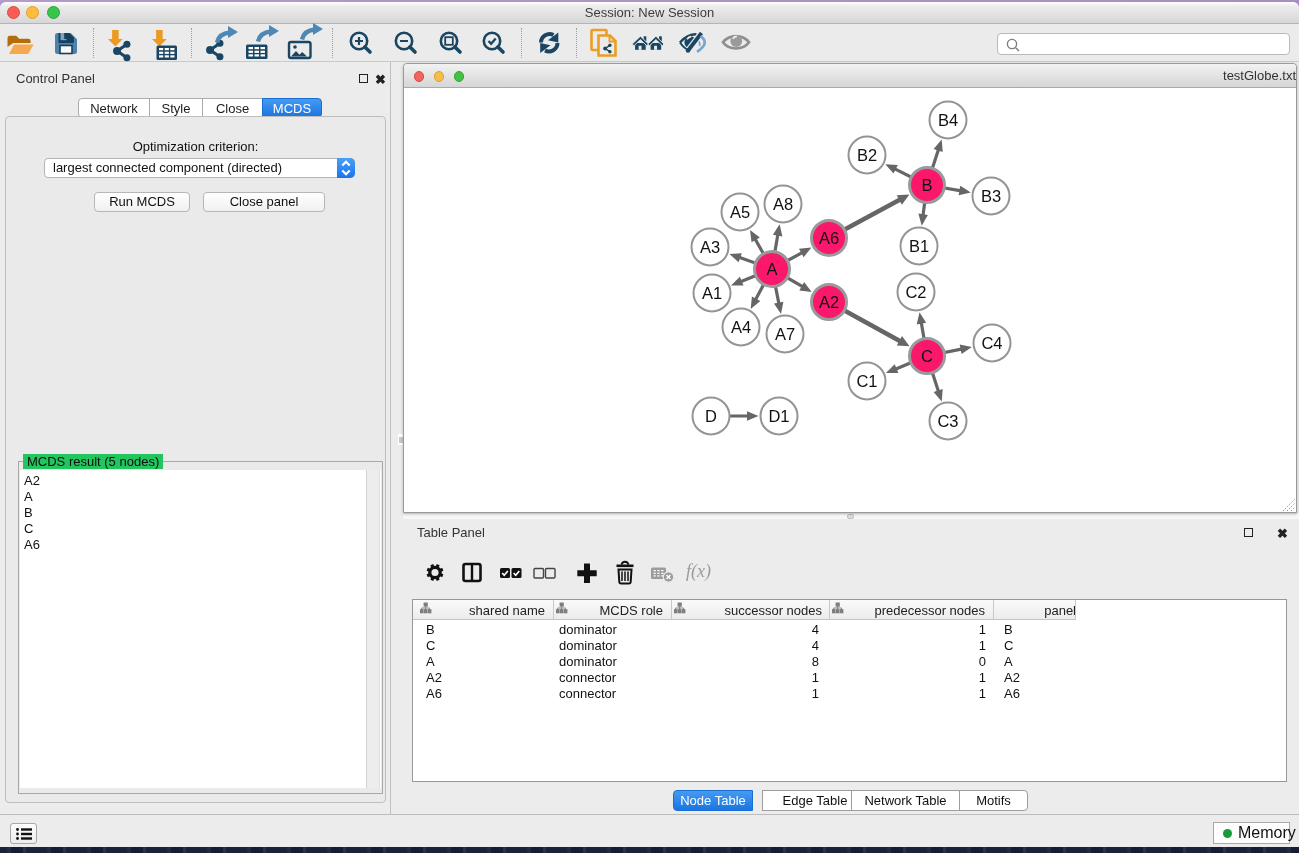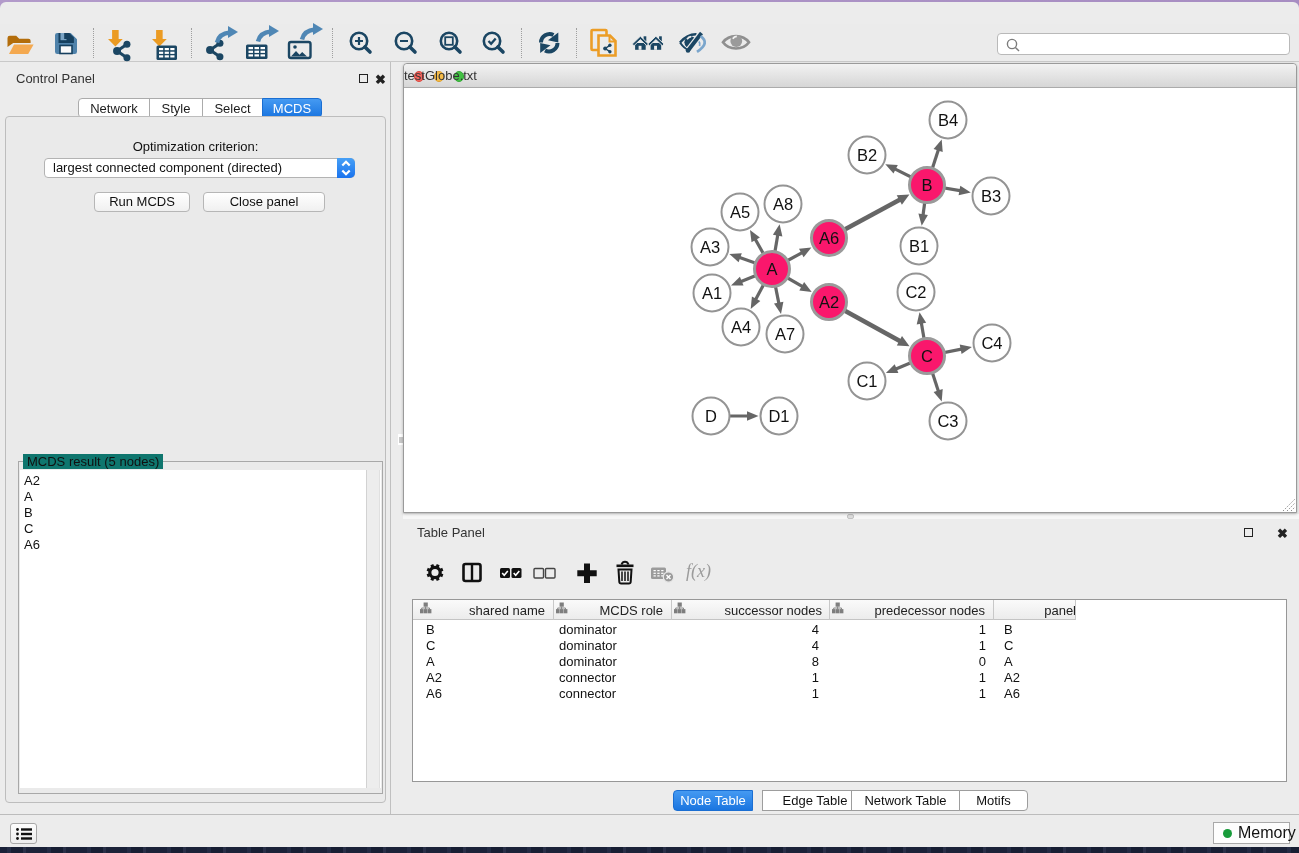--- a/index.html
+++ b/index.html
@@ -15,45 +15,51 @@
 .winbtn-sq{position:absolute;width:9px;height:9px;border:1.6px solid #222}
 .winbtn-x{position:absolute;font-size:13px;font-weight:bold;color:#222;line-height:13px}
 .tab{position:absolute;top:36px;height:20px;background:#fff;border:1px solid #ababab;font-size:13px;color:#1c1c1c;text-align:center;line-height:19px}
 .tabsel{background:linear-gradient(#459af2,#1a75e0);color:#fff;border-color:#1a6ed2}
 #cpcontent{position:absolute;left:5px;top:54px;width:381px;height:687px;border:1px solid #bdbdbd;border-radius:4px;background:#eaeaea}
 #optlabel{position:absolute;left:0;width:100%;top:22px;text-align:center;font-size:13px;color:#111}
 #dropdown{position:absolute;left:38px;top:41px;width:311px;height:20px;background:#fff;border:1px solid #b3b3b3;border-radius:4px;font-size:13px;color:#111;line-height:18px;padding-left:8px}
 #spinner{position:absolute;right:-1px;top:-1px;width:18px;height:20px;border-radius:0 5px 5px 0;background:linear-gradient(#47a0f6,#1a73ee)}
 .btn{position:absolute;top:75px;height:20px;background:linear-gradient(#ffffff,#f0f0f0);border:1px solid #b6b6b6;border-radius:4px;font-size:13px;color:#111;text-align:center;line-height:18px}
 #groupbox{position:absolute;left:12px;top:344px;width:365px;height:333px;border:1px solid #a8a8a8}
-#grouplabel{position:absolute;left:4px;top:-8px;background:#0f766e;padding:0 4px;font-size:13px;color:#111}
+#grouplabel{position:absolute;left:4px;top:-8px;background:#22c55e;padding:0 4px;font-size:13px;color:#111}
 #mcdslist{position:absolute;left:1px;top:8px;right:1px;bottom:5px;background:#fff;font-size:13px;color:#111;line-height:16px;padding:3px 0 0 4px}
 #mcdsscroll{position:absolute;top:8px;right:2px;width:14px;bottom:5px;background:#ededed;border-left:1px solid #d2d2d2;border-right:1px solid #e0e0e0}
 #netwin{position:absolute;left:403px;top:61px;width:894px;height:450px;background:#fff;border:1px solid #9a9a9a;border-radius:4px 4px 0 0;box-shadow:0 1px 3px rgba(0,0,0,.25)}
 #nettitle{position:absolute;left:0;top:0;width:100%;height:24px;background:linear-gradient(#f2f2f2,#d6d6d6);border-bottom:1px solid #ababab;border-radius:4px 4px 0 0}
-#nettext{position:absolute;left:0;right:0;top:4px;text-align:left;font-size:13px;color:#333}
+#nettext{position:absolute;left:0;right:0;top:4px;text-align:right;font-size:13px;color:#333}
 #tpanel{position:absolute;left:403px;top:518px;width:896px;height:292px;background:#ececec}
 #tptitle{position:absolute;left:14px;top:5px;font-size:13px;color:#333}
 #fx{position:absolute;left:686px;top:559px;font-family:"Liberation Serif",serif;font-style:italic;font-size:18px;color:#9b9b9b}
 #dtable{position:absolute;left:412px;top:597px;width:875px;height:183px;background:#fff;border:1px solid #979797}
 #thead{position:absolute;left:0;top:0;width:663px;height:20px;background:linear-gradient(#fafafa,#ececec);border-bottom:1px solid #c4c4c4}
 .hsep{position:absolute;top:0;height:20px;width:0;border-left:1px solid #c8c8c8}
 .hlabel{position:absolute;top:3px;font-size:13px;color:#222;text-align:right}
 .cell{position:absolute;font-size:13px;color:#111;height:16px;line-height:16px}
 .num{text-align:right}
 .btab{position:absolute;top:788px;height:21px;background:#fff;border:1px solid #9d9d9d;font-size:13px;color:#111;text-align:center;line-height:19px}
 .btabsel{background:linear-gradient(#459af2,#1a75e0);color:#fff;border-color:#1a6ed2}
 #statusbar{position:absolute;left:0;top:812px;width:1299px;height:33px;background:#ececec;border-top:1px solid #bcbcbc}
 #darkstrip{position:absolute;left:0;top:845px;width:1299px;height:8px;background:repeating-linear-gradient(90deg,#1a2138 0 7px,#232b44 7px 11px,#171e33 11px 23px,#2a3048 23px 26px,#1c2339 26px 40px)}
 #listbtn{position:absolute;left:10px;top:821px;width:27px;height:21px;background:linear-gradient(#fdfdfd,#ededed);border:1px solid #a8a8a8;border-radius:3px}
 #membtn{position:absolute;left:1213px;top:820px;width:77px;height:22px;background:#fdfdfd;border:1px solid #a9a9a9;font-size:16px;color:#111;line-height:20px}
 #memdot{position:absolute;left:9px;top:6px;width:9px;height:9px;border-radius:50%;background:#179b3a}
 </style></head>
 <body>
 <div id="win">
+  <div id="titlebar">
+    <div class="tl" style="left:6.5px;top:3.5px;width:13px;height:13px;background:#fb5c56;border:1px solid #e0493f"></div>
+    <div class="tl" style="left:26px;top:3.5px;width:13px;height:13px;background:#fdbb40;border:1px solid #e0a02a"></div>
+    <div class="tl" style="left:46.5px;top:3.5px;width:13px;height:13px;background:#36c64b;border:1px solid #2aa53a"></div>
+    <div id="title">Session: New Session</div>
+  </div>
   <div id="toolbar">
     <div class="tsep" style="left:93px"></div>
     <div class="tsep" style="left:191px"></div>
     <div class="tsep" style="left:332px"></div>
     <div class="tsep" style="left:521px"></div>
     <div class="tsep" style="left:576px"></div>
   </div>
   <svg width="1299" height="62" viewBox="0 0 1299 62" style="position:absolute;left:0;top:-2px">
       <g transform="translate(-2,1.5)">
         <path d="M9.5 45.5 L9.5 36.5 Q9.5 34.2 11.8 34.2 L18.2 34.2 L21.2 37.2 L30.5 37.2 Q32.6 37.2 32.6 39.3 L32.6 41.5 L15.2 41.5 Z" fill="#b36d0b"></path>
@@ -158,21 +164,21 @@
         <line x1="11.4" y1="11.4" x2="15" y2="15" stroke="#7c7c7c" stroke-width="1.4"></line>
       </svg>
     </div>
 
   <div id="cpanel">
     <div id="cptitle">Control Panel</div>
     <div class="winbtn-sq" style="left:359px;top:12px"></div>
     <div class="winbtn-x" style="left:375px;top:11px">✖</div>
     <div class="tab" style="left:78px;width:72px;border-radius:4px 0 0 4px">Network</div>
     <div class="tab" style="left:149px;width:54px">Style</div>
-    <div class="tab" style="left:202px;width:61px">Select</div>
+    <div class="tab" style="left:202px;width:61px">Close</div>
     <div class="tab tabsel" style="left:262px;width:60px;border-radius:0 4px 4px 0">MCDS</div>
     <div id="cpcontent">
       <div id="dropdown">largest connected component (directed)
         <div id="spinner"><svg width="18" height="20">
               <path d="M5.3 7.6 l3.7 -3.8 l3.7 3.8" fill="none" stroke="#fff" stroke-width="2.2"></path>
               <path d="M5.3 12.4 l3.7 3.8 l3.7 -3.8" fill="none" stroke="#fff" stroke-width="2.2"></path>
             </svg></div>
       </div>
       <div id="optlabel">Optimization criterion:</div>
       <div class="btn" style="left:88px;width:96px">Run MCDS</div>

